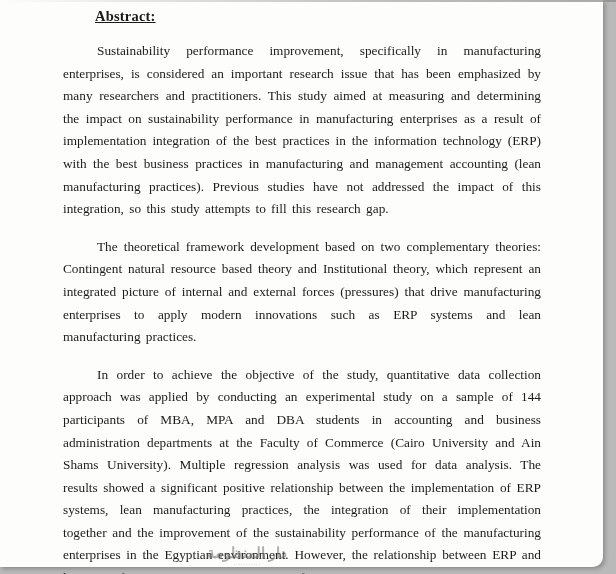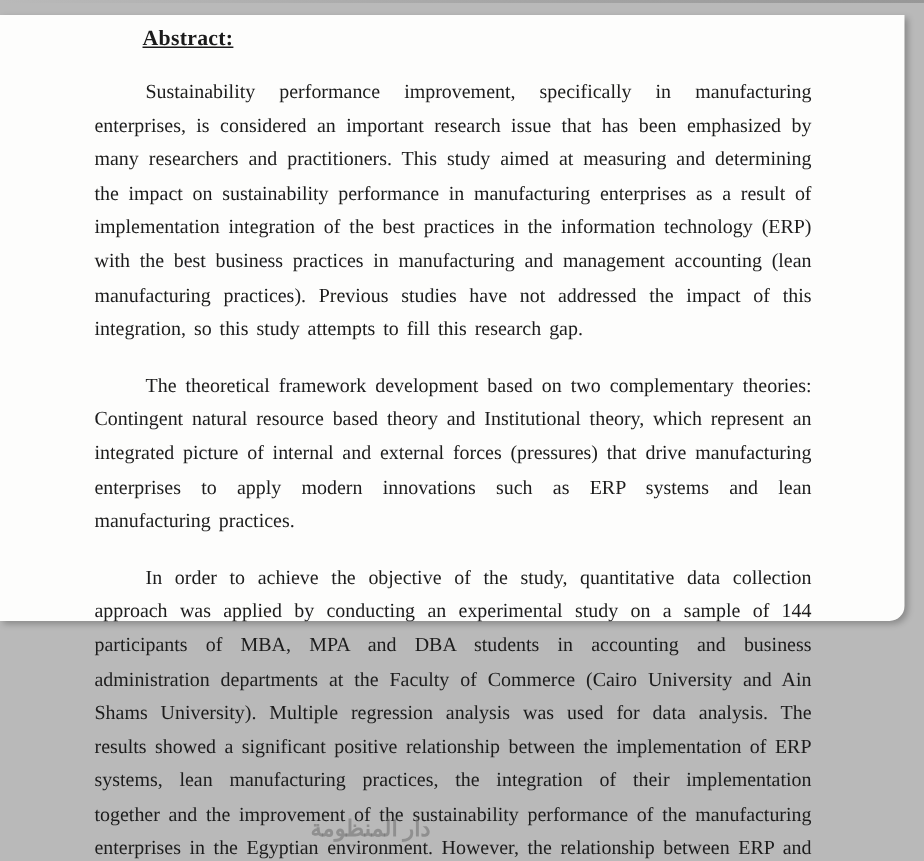--- a/index.html
+++ b/index.html
@@ -15,23 +15,23 @@
     position: relative;
   }
   .stage {
     position: absolute;
     inset: 0;
   }
   
   .page {
     position: absolute;
     left: 0;
-    top: 10px;
+    top: 0;
     width: 603px;
-    height: 404px;
+    height: 567px;
     background: #fdfdfc;
     box-sizing: border-box;
     padding: 5px 62px 13px 63px;
     border-bottom-right-radius: 10px;
     box-shadow: 2px 2px 4px rgba(0,0,0,0.25);
   }
   
   .top-edge {
     position: absolute;
     left: 0;

